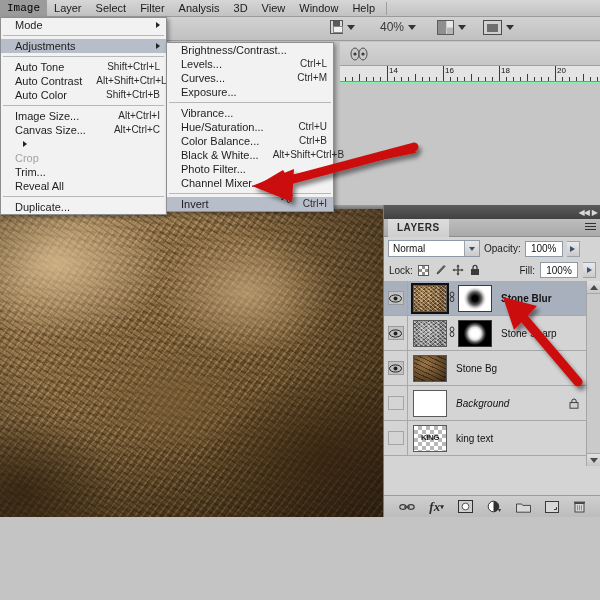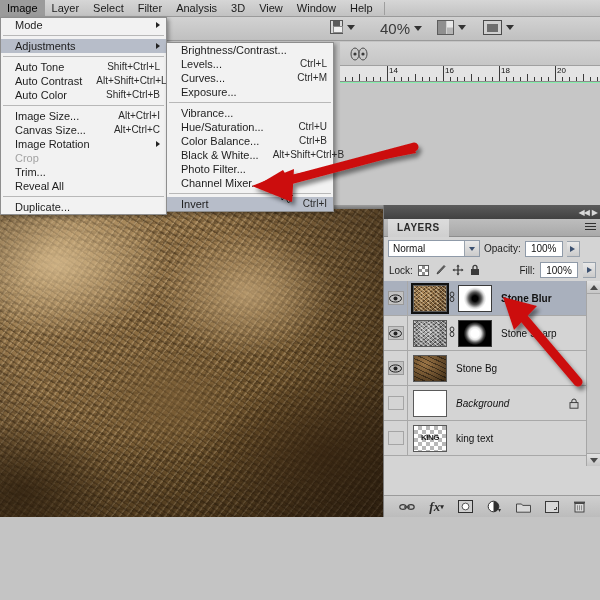--- a/index.html
+++ b/index.html
@@ -15,33 +15,33 @@
   .menubar {
     position: absolute; left: 0; top: 0; width: 600px; height: 17px;
     background: linear-gradient(#d6d6d6, #c2c2c2);
     border-bottom: 1px solid #9a9a9a;
     display: flex; align-items: center;
     font-size: 11px; color: #1a1a1a;
   }
   .menubar .mitem {
     padding: 0 7px; height: 17px; line-height: 17px; white-space: nowrap;
   }
-  .menubar .mitem.active { background: #9b9b9b; color: #000; }
+  .menubar .mitem.active { background: #9b9b9b; color: #000; font-family: Liberation Mono, monospace; }
   .menubar .msep {
     width: 1px; height: 13px; background: #9e9e9e; margin: 0 4px;
   }
 
   
   .optbar {
     position: absolute; left: 0; top: 17px; width: 600px; height: 24px;
     background: linear-gradient(#d2d2d2, #c0c0c0);
     border-bottom: 1px solid #9a9a9a;
   }
   .opt-grp { position: absolute; top: 3px; display: flex; align-items: center; gap: 4px; }
-  .zoomval { font-size: 15px; color: #3a3a3a; }
+  .zoomval { font-size: 12px; color: #3a3a3a; }
   .tri { width: 0; height: 0; border-left: 4px solid transparent;
          border-right: 4px solid transparent; border-top: 5px solid #333; }
   .sqicon { width: 17px; height: 15px; border: 1px solid #5c5c5c; background: #cfcfcf;
             position: relative; }
   .sqicon.split::before { content:""; position:absolute; left:0; top:0; width:8px; height:13px;
             background:#8f8f8f; }
   .sqicon.split::after { content:""; position:absolute; left:9px; top:0; width:6px; height:6px;
             background:#e8e8e8; box-shadow:0 7px 0 #b5b5b5; }
   .scrnicon { width: 19px; height: 15px; border: 1px solid #4a4a4a; background: #d0d0d0;
             position: relative; display:flex; align-items:center; justify-content:center; }
@@ -573,21 +573,20 @@
       <div class="sep"></div>
       <div class="row">
         <span class="lab">Image Size...</span>
         <span class="sc">Alt+Ctrl+I</span>
       </div>
       <div class="row">
         <span class="lab">Canvas Size...</span>
         <span class="sc">Alt+Ctrl+C</span>
       </div>
       <div class="row">
-        <span class="lab">Image Rotation</span>
         <span class="arr"></span>
       </div>
       <div class="row dis">
         <span class="lab">Crop</span>
       </div>
       <div class="row">
         <span class="lab">Trim...</span>
       </div>
       <div class="row">
         <span class="lab">Reveal All</span>

